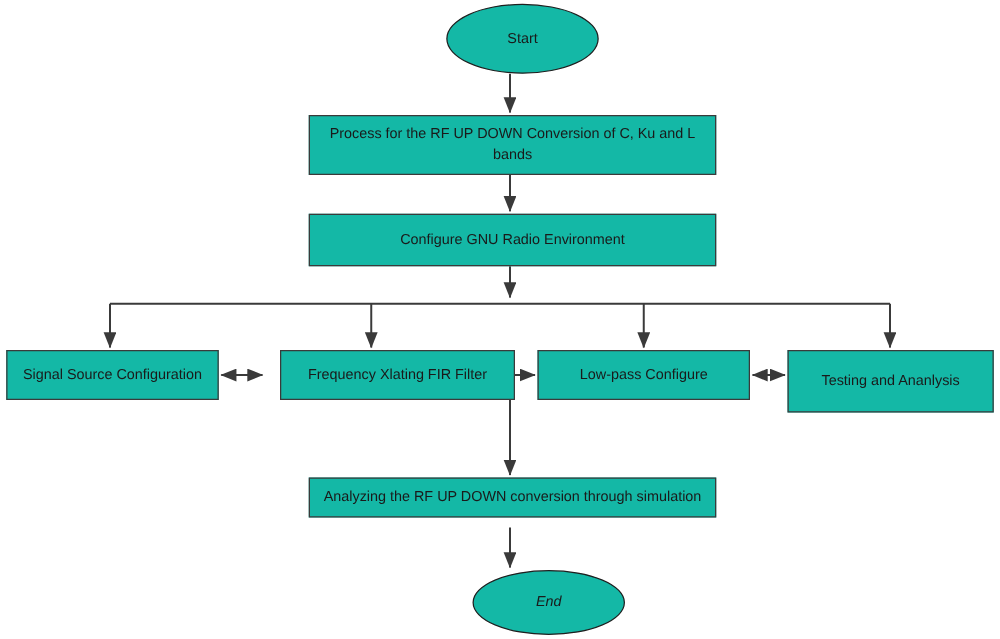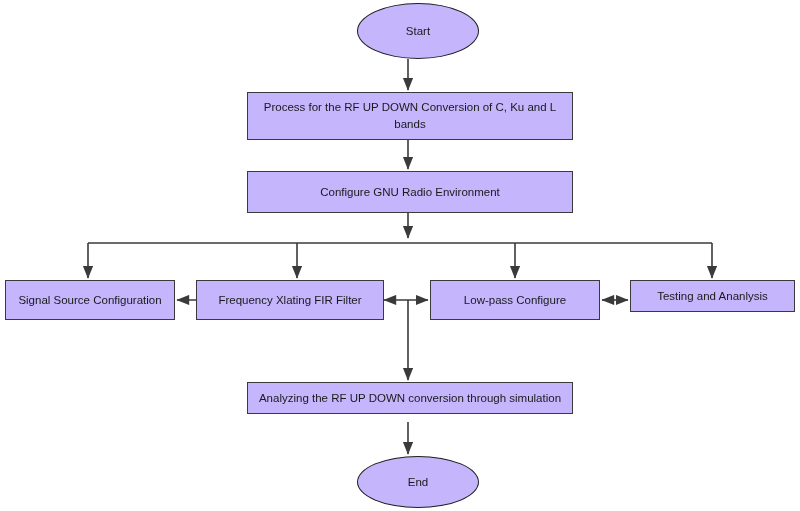--- a/index.html
+++ b/index.html
@@ -26,21 +26,21 @@
   .node {
     position: absolute;
     box-sizing: border-box;
     display: flex;
     align-items: center;
     justify-content: center;
     text-align: center;
     color: #1a1a1a;
     font-size: 11.5px;
     line-height: 1.45;
-    background: #c4b5fd;
+    background: #14b8a6;
   }
   .terminator {
     border: 1.4px solid #1f1f1f;
     border-radius: 50%;
   }
   .process {
     border: 1.4px solid #3a3a3a;
   }
   .node-label {
     padding: 0 8px;
@@ -99,33 +99,33 @@
   </div>
 
   <div class="node process" style="left:247px; top:92px; width:326px; height:48px;">
     <span class="node-label wrap-label">Process for the RF UP DOWN Conversion of C, Ku and L bands</span>
   </div>
 
   <div class="node process" style="left:5px; top:280px; width:170px; height:40px;">
     <span class="node-label">Signal Source Configuration</span>
   </div>
 
-  <div class="node process" style="left:196px; top:280px; width:188px; height:40px;">
+  <div class="node process" style="left:224px; top:280px; width:188px; height:40px;">
     <span class="node-label">Frequency Xlating FIR Filter</span>
   </div>
 
   <div class="node process" style="left:430px; top:280px; width:170px; height:40px;">
     <span class="node-label">Low-pass Configure</span>
   </div>
 
-  <div class="node process" style="left:630px; top:280px; width:165px; height:32px;">
+  <div class="node process" style="left:630px; top:280px; width:165px; height:50px;">
     <span class="node-label">Testing and Ananlysis</span>
   </div>
 
   <div class="node process" style="left:247px; top:382px; width:326px; height:32px;">
     <span class="node-label">Analyzing the RF UP DOWN conversion through simulation</span>
   </div>
 
-  <div class="node terminator" style="left:357px; top:456px; width:122px; height:52px;">
+  <div class="node terminator" style="left:378px; top:456px; width:122px; height:52px;font-style:italic;">
     <span class="node-label">End</span>
   </div>
 
 </div>
 
 </body></html>

